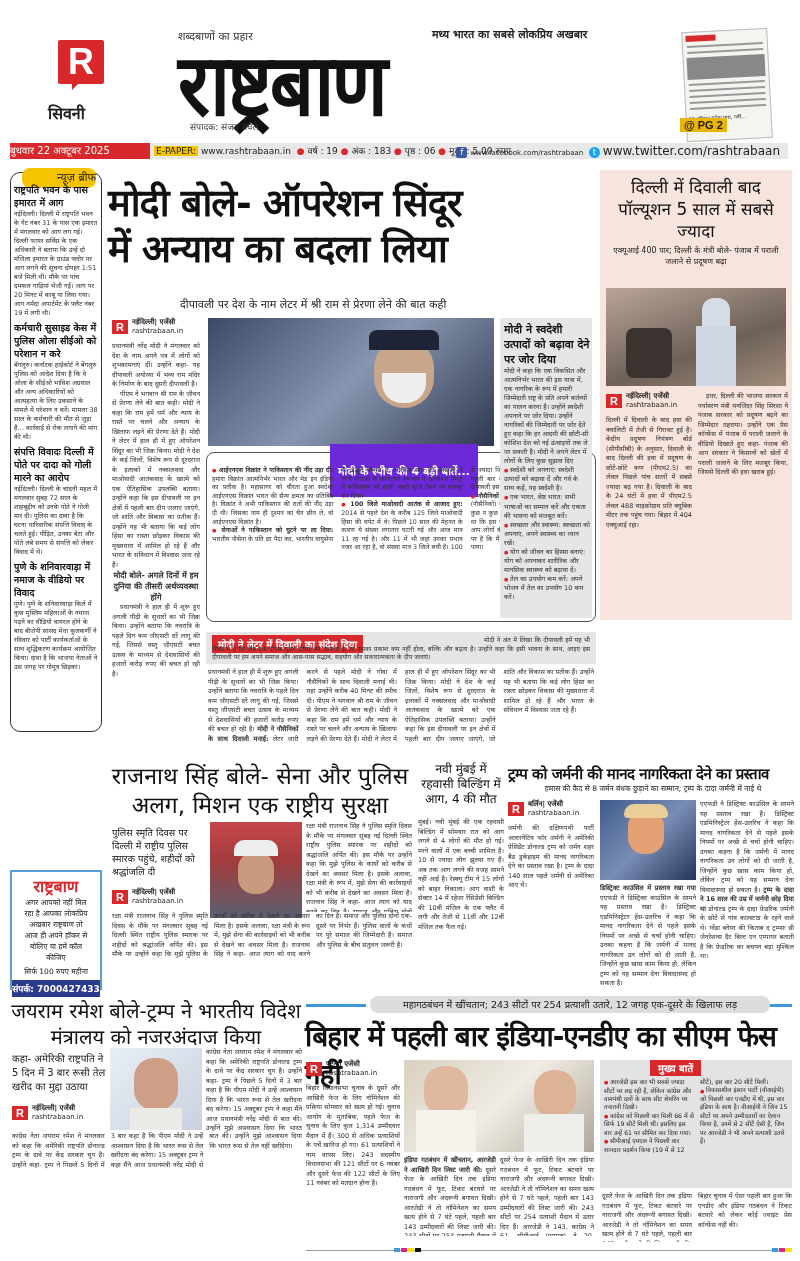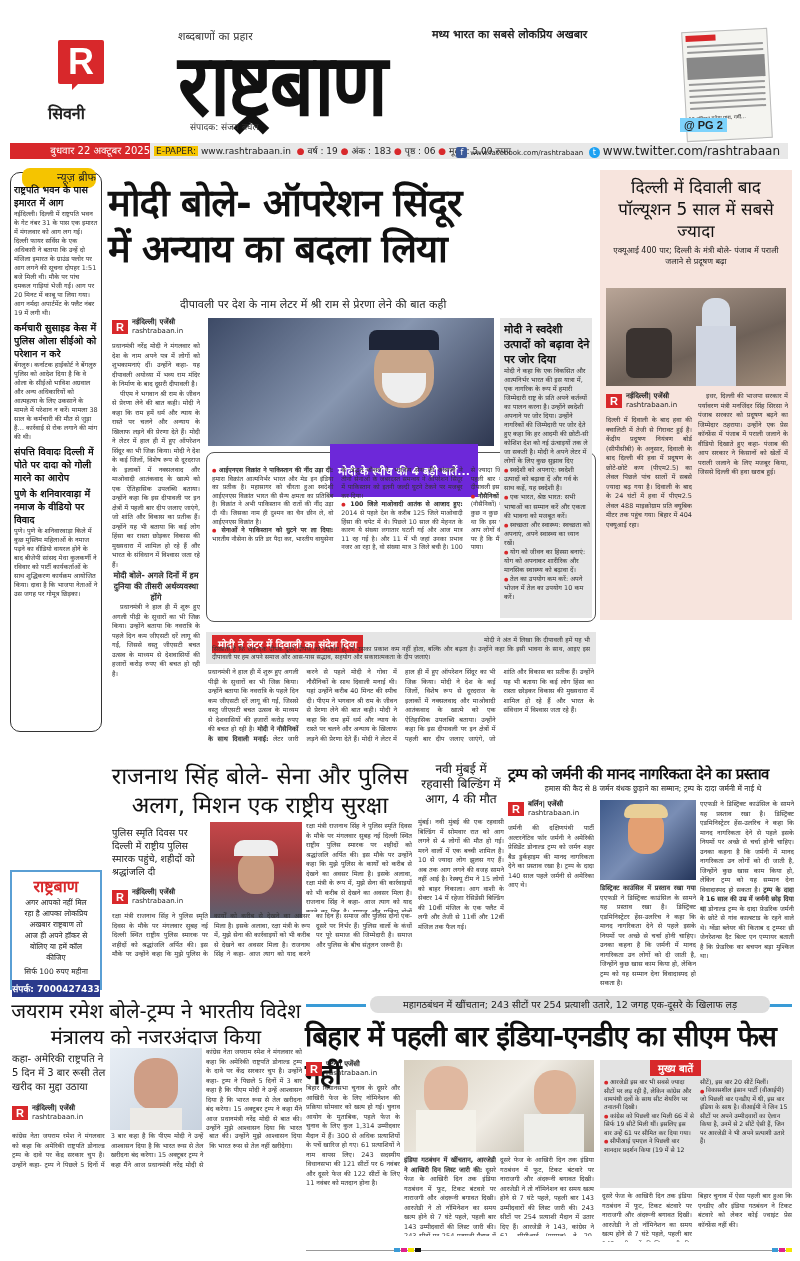--- a/index.html
+++ b/index.html
@@ -7,22 +7,22 @@
 .abs{position:absolute}
 .hdr-logo{left:58px;top:40px;width:46px;width:46px;height:44px;background:#d8282b;color:#fff;font:bold 36px "Liberation Sans",sans-serif;text-align:center;line-height:44px;border-radius:2px}
 .hdr-logo:after{content:"";position:absolute;left:14px;top:42px;border-left:8px solid #d8282b;border-bottom:8px solid transparent}
 .city{left:48px;top:102px;font:bold 16px "DejaVu Sans",sans-serif;color:#222}
 .tagline{left:178px;top:28px;font-size:11px;color:#333}
 .tagline2{left:432px;top:26px;font-size:11px;font-weight:bold;color:#222}
 .masthead{left:178px;top:40px;width:440px;height:82px;font:bold 78px "DejaVu Sans",sans-serif;line-height:82px;color:#111;letter-spacing:-3px;transform:scaleY(1.1);transform-origin:top left}
 .editor{left:190px;top:120px;font-size:9px;color:#333}
 .pg2thumb{left:684px;top:30px;width:86px;height:110px;background:#f4f4f0;border:1px solid #bbb;transform:rotate(-3deg);overflow:hidden}
 .pg2thumb .l{height:2px;background:#999;margin:4px 4px}
-.pg2badge{left:680px;top:118px;background:#7dd3fc;color:#222;font:bold 11px "Liberation Sans",sans-serif;padding:1px 4px}
-.datebar{left:10px;top:143px;width:140px;height:16px;background:#d8282b;color:#fff;font-size:10px;line-height:16px;text-align:right}
+.pg2badge{left:680px;top:118px;background:#eab308;color:#222;font:bold 11px "Liberation Sans",sans-serif;padding:1px 4px}
+.datebar{left:10px;top:143px;width:140px;height:16px;background:#d8282b;color:#fff;font-size:10px;line-height:16px;text-align:left}
 .infobar{left:150px;top:143px;width:638px;height:16px;background:#e8e8e8;font-size:9px;line-height:16px;padding-left:4px;white-space:nowrap}
 .epaper{background:#f5c400;padding:0 2px;color:#222}
 .dot{color:#d8282b}
 .social{position:absolute;right:8px;top:0}
 .fb{display:inline-block;width:11px;height:11px;background:#3b5998;border-radius:2px;color:#fff;font-size:8px;text-align:center;line-height:11px;vertical-align:middle}
 .tw{display:inline-block;width:11px;height:11px;background:#1da1f2;border-radius:50%;color:#fff;font-size:8px;text-align:center;line-height:11px;vertical-align:middle}
 
 .brief{left:10px;top:172px;width:92px;height:560px;border:1px solid #333;border-radius:10px}
 .brief-title{left:22px;top:168px;width:74px;height:20px;background:#f5c400;border-radius:8px;font-size:11px;text-align:right;line-height:20px;color:#222}
 .bh{font-weight:bold;font-size:9.5px;line-height:13px;color:#111;margin:3px 0 1px}
@@ -102,20 +102,21 @@
   <div>
     <div class="bh">राष्ट्रपति भवन के पास इमारत में आग</div>
     <div class="bt">नईदिल्ली। दिल्ली में राष्ट्रपति भवन के गेट नंबर 31 के पास एक इमारत में मंगलवार को आग लग गई। दिल्ली फायर सर्विस के एक अधिकारी ने बताया कि उन्हें दो मंजिला इमारत के ग्राउंड फ्लोर पर आग लगने की सूचना दोपहर 1:51 बजे मिली थी। मौके पर पांच दमकल गाड़ियां भेजी गईं। आग पर 20 मिनट में काबू पा लिया गया। आग नर्मदा अपार्टमेंट के फ्लैट नंबर 19 में लगी थी।</div>
   </div>
   <div>
     <div class="bh">कर्मचारी सुसाइड केस में पुलिस ओला सीईओ को परेशान न करे</div>
     <div class="bt">बेंगलुरु। कर्नाटक हाईकोर्ट ने बेंगलुरु पुलिस को आदेश दिया है कि वे ओला के सीईओ भाविश अग्रवाल और अन्य अधिकारियों को आत्महत्या के लिए उकसाने के मामले में परेशान न करें। मामला 38 साल के कर्मचारी की मौत से जुड़ा है… कार्रवाई से रोक लगाने की मांग की थी।</div>
   </div>
   <div>
     <div class="bh">संपत्ति विवादः दिल्ली में पोते पर दादा को गोली मारने का आरोप</div>
+    <div class="bt">नईदिल्ली। दिल्ली के चांदनी महल में मंगलवार सुबह 72 साल के शाहबुद्दीन को उनके पोते ने गोली मार दी। पुलिस का दावा है कि घटना पारिवारिक संपत्ति विवाद के चलते हुई। पीड़ित, उनका बेटा और पोते लंबे समय से संपत्ति को लेकर विवाद में थे।</div>
   </div>
   <div>
     <div class="bh">पुणे के शनिवारवाड़ा में नमाज के वीडियो पर विवाद</div>
     <div class="bt">पुणे। पुणे के शनिवारवाड़ा किले में कुछ मुस्लिम महिलाओं के नमाज पढ़ने का वीडियो वायरल होने के बाद बीजेपी सांसद मेधा कुलकर्णी ने रविवार को पार्टी कार्यकर्ताओं के साथ शुद्धिकरण कार्यक्रम आयोजित किया। दावा है कि भाजपा नेताओं ने उस जगह पर गोमूत्र छिड़का।</div>
   </div>
 </div>
 
 <div class="abs promo">
   <div class="promo-logo">राष्ट्रबाण</div>
   <div class="promo-t">अगर आपको नहीं मिल रहा है आपका लोकप्रिय अखबार राष्ट्रबाण तो आज ही अपने हॉकर से बोलिए या हमें कॉल कीजिए</div>

